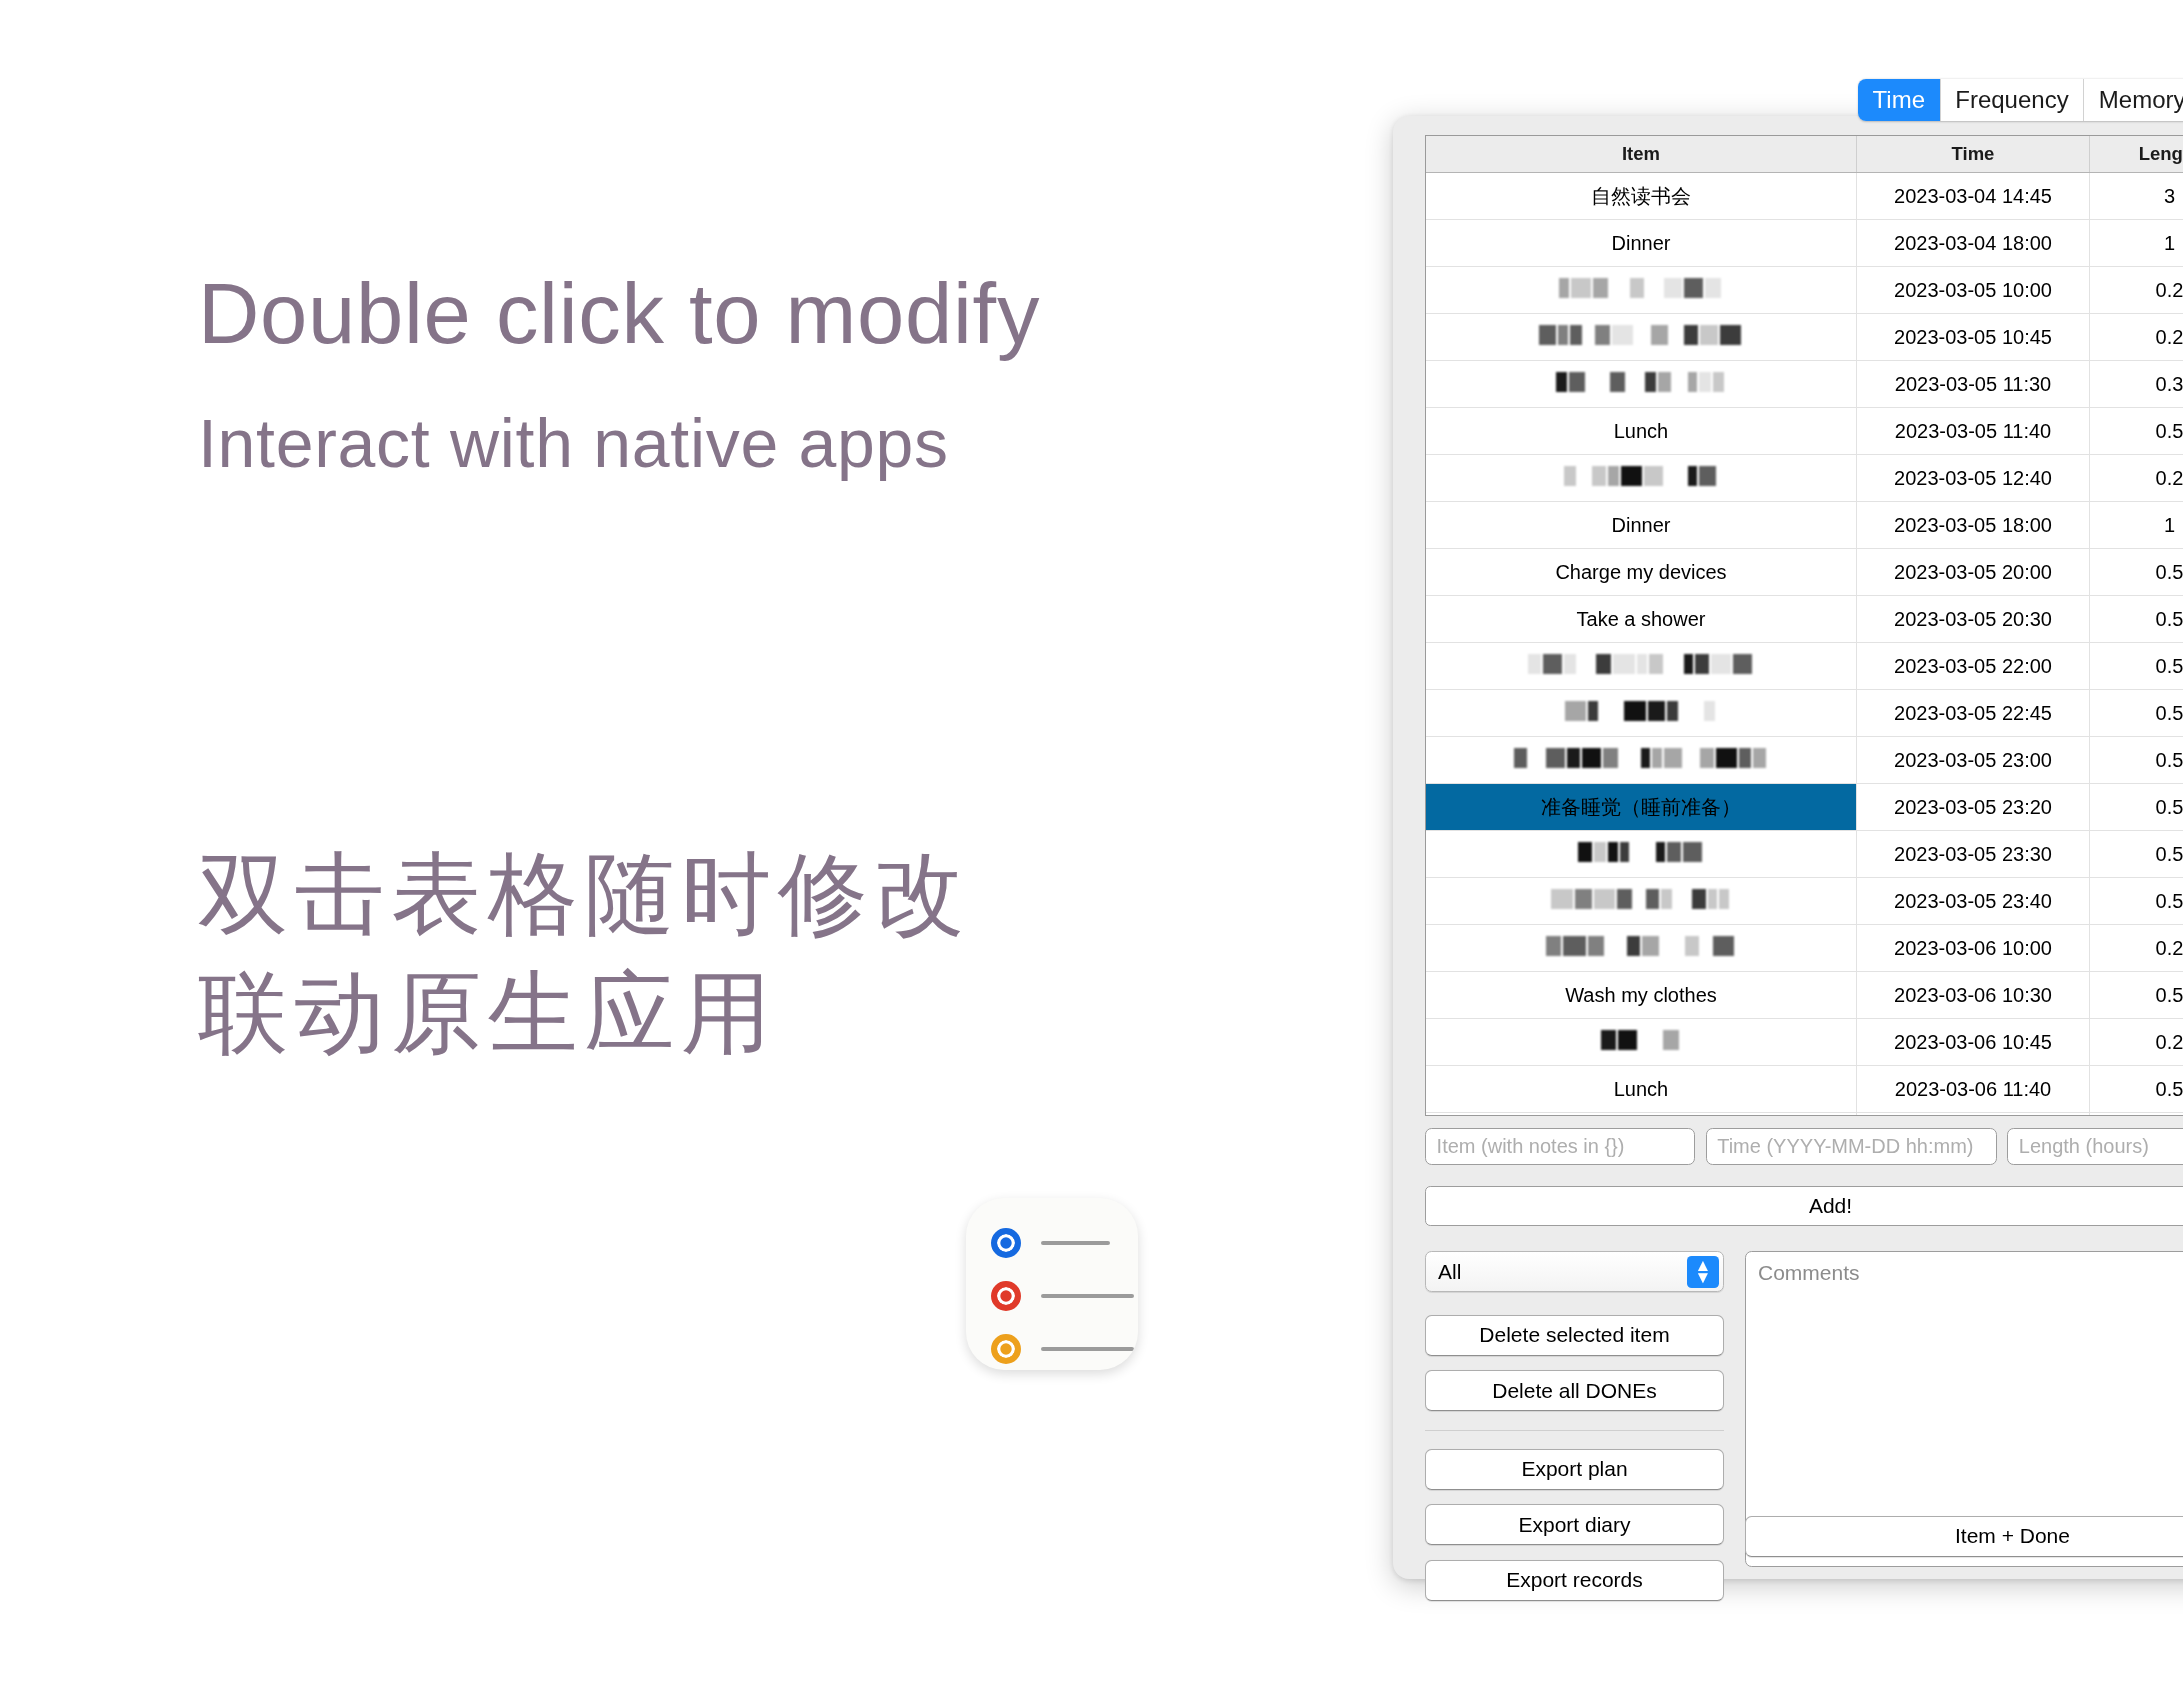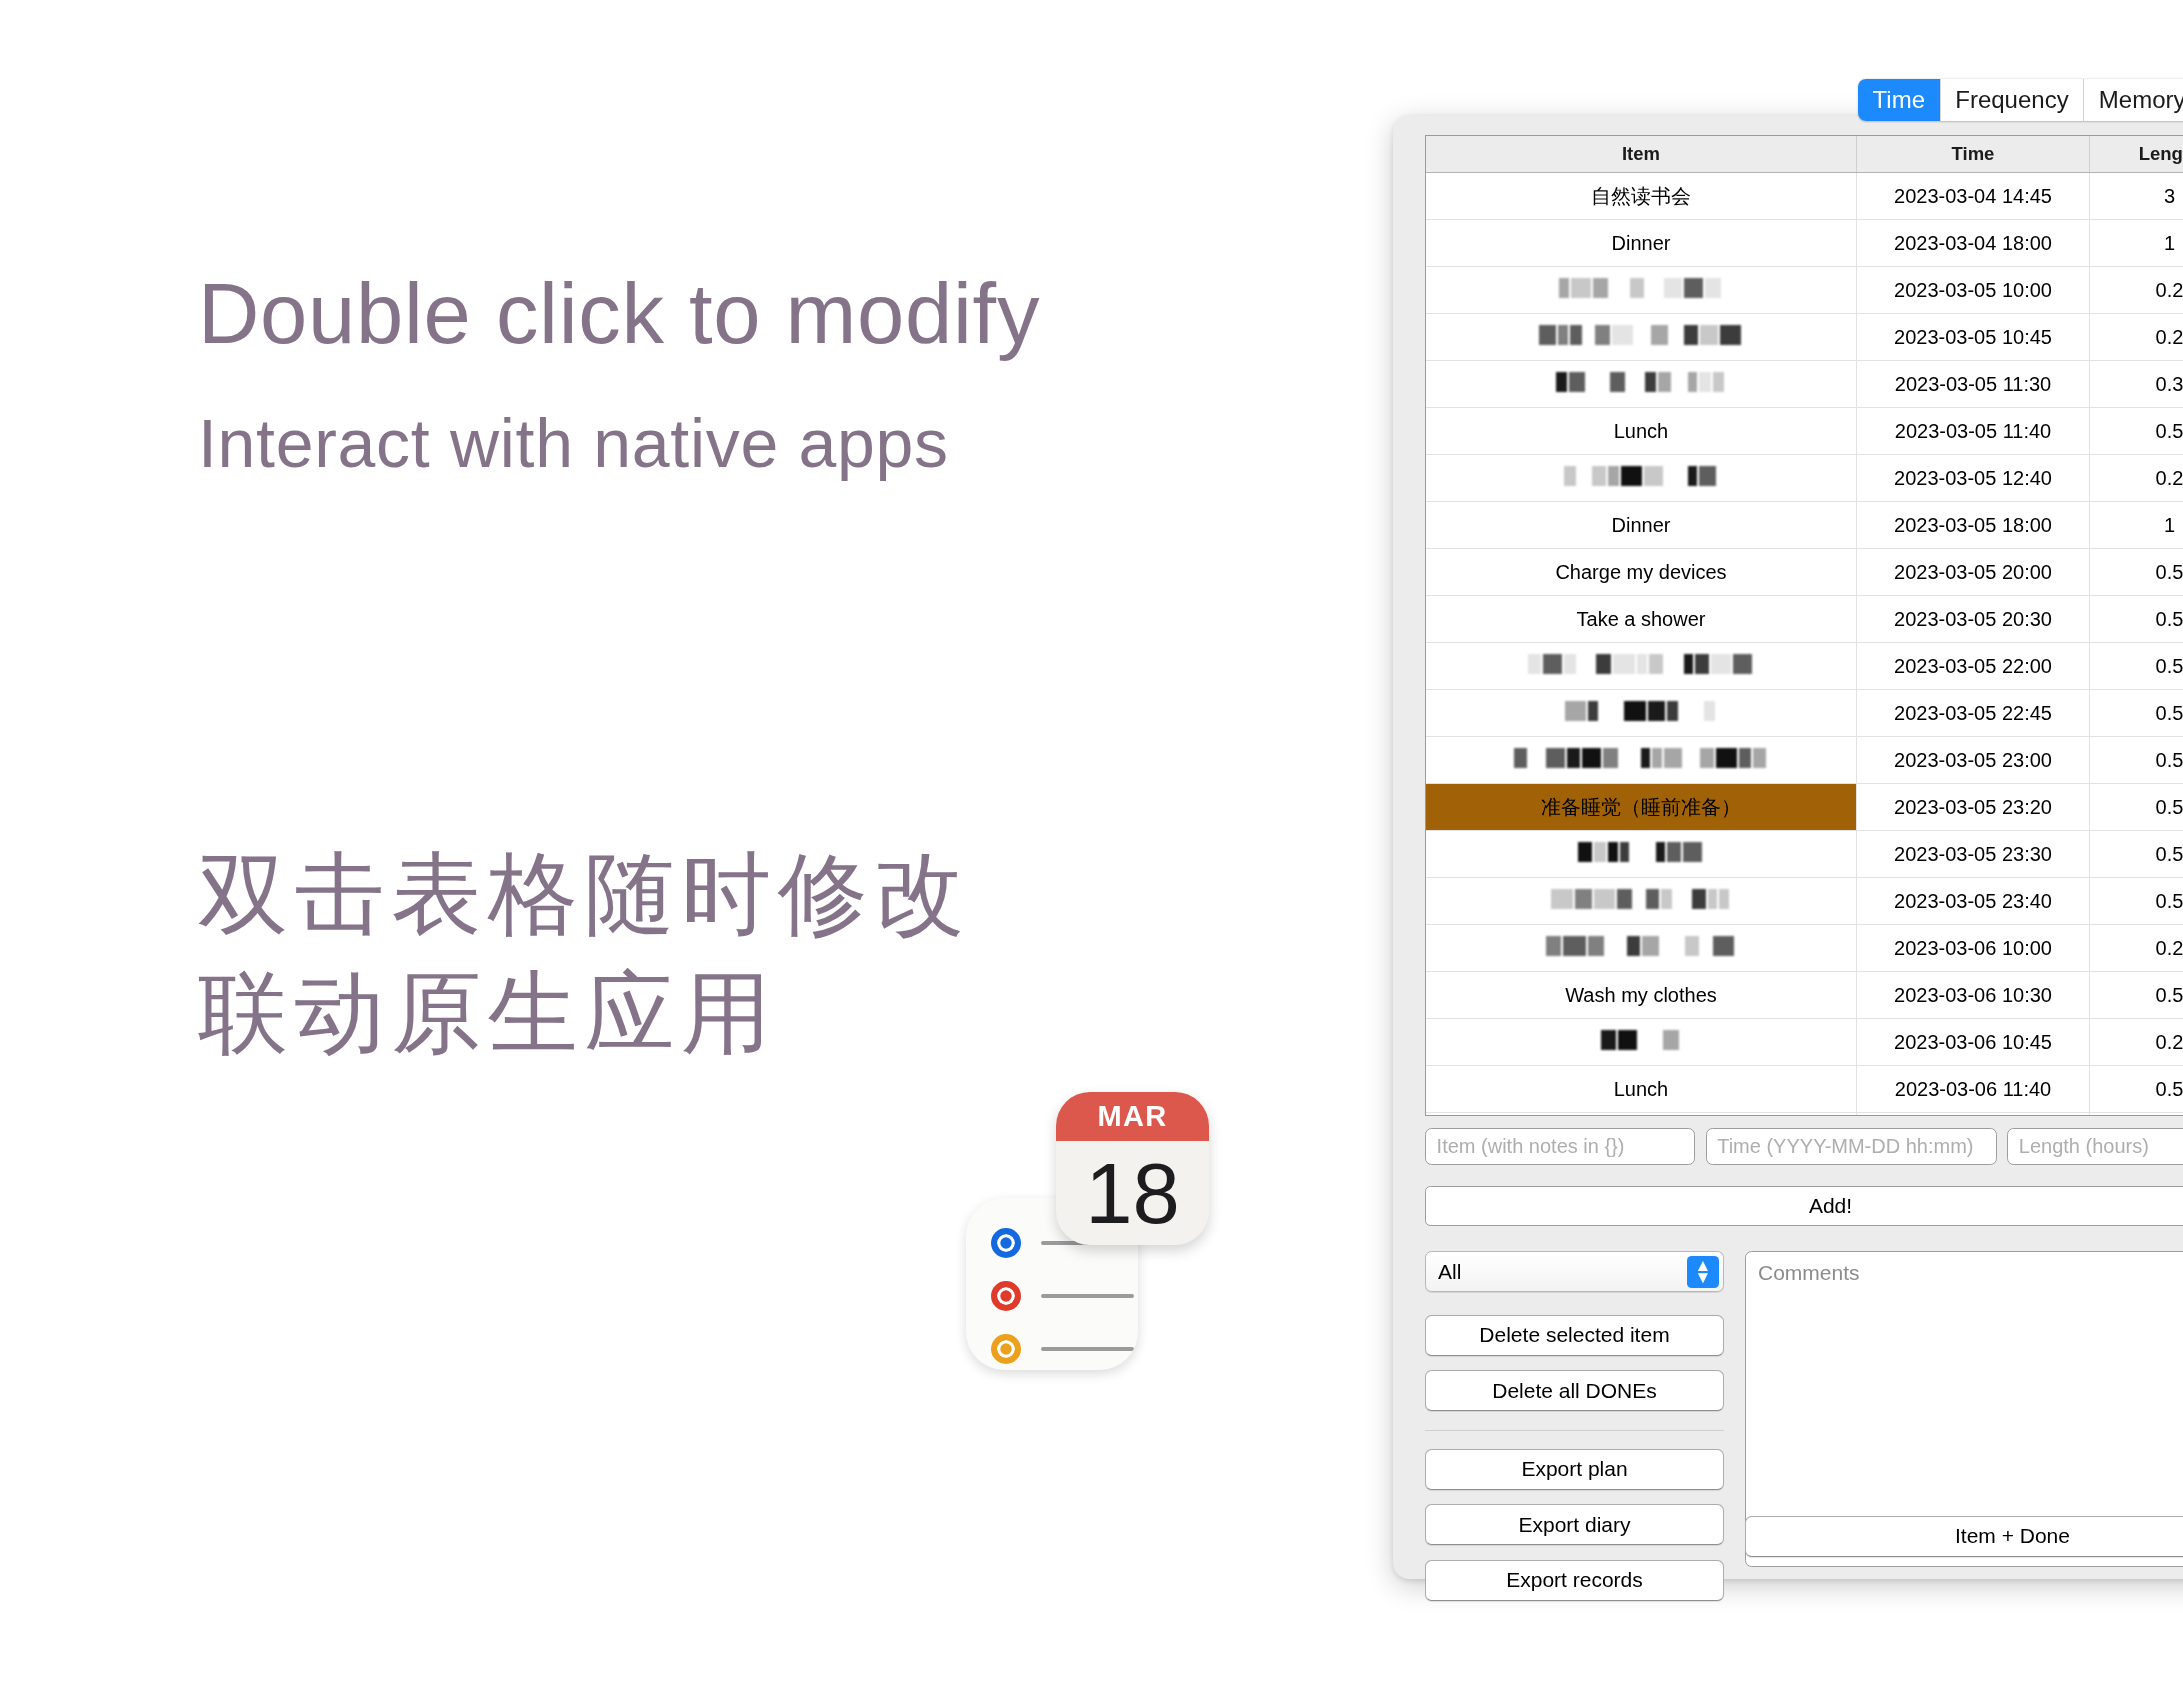--- a/index.html
+++ b/index.html
@@ -110,21 +110,21 @@
     border-bottom:0.7px solid #e2e2e2;
     border-right:0.7px solid #e2e2e2;
     height:46px;padding:0;text-align:center;
     font-size:20px;color:#000000;
     white-space:nowrap;overflow:hidden;
   }
   #plan-table td:last-child{border-right:none;}
   .col-item{width:430px;}
   .col-time{width:232px;}
   .col-len{width:159px;}
-  tr.selected td.cell-item{background:#a16207;color:#ffffff;}
+  tr.selected td.cell-item{background:#0369a1;color:#ffffff;}
 
   
   .redact{display:inline-flex;align-items:center;justify-content:center;gap:0;height:20px;}
   .rb{display:inline-block;height:20px;margin-right:2px;filter:blur(0.8px);}
 
   
   #input-row{
     position:absolute;left:32px;top:1012px;height:37px;right:-53px;
     display:flex;gap:10.6px;
   }
@@ -215,24 +215,20 @@
       <div class="rem-row" style="left:25px;top:83px;">
         <span class="rem-dot" style="border:6px solid #e03a2a;background:#e03a2a;box-shadow:inset 0 0 0 3.3px #fff;"></span>
         <span class="rem-line" style="width:93px;"></span>
       </div>
       <div class="rem-row" style="left:25px;top:136px;">
         <span class="rem-dot" style="border:6px solid #eda01c;background:#eda01c;box-shadow:inset 0 0 0 3.3px #fff;"></span>
         <span class="rem-line" style="width:93px;"></span>
       </div>
     </div>
 
-    <div id="calendar-icon">
-      <div id="calendar-month">MAR</div>
-      <div id="calendar-day">18</div>
-    </div>
   </div>
 </div>
 
 <div id="tab-bar">
   <div class="tab active">Time</div>
   <div class="tab">Frequency</div>
   <div class="tab">Memory</div>
 </div>
 
 <div id="app-window">

